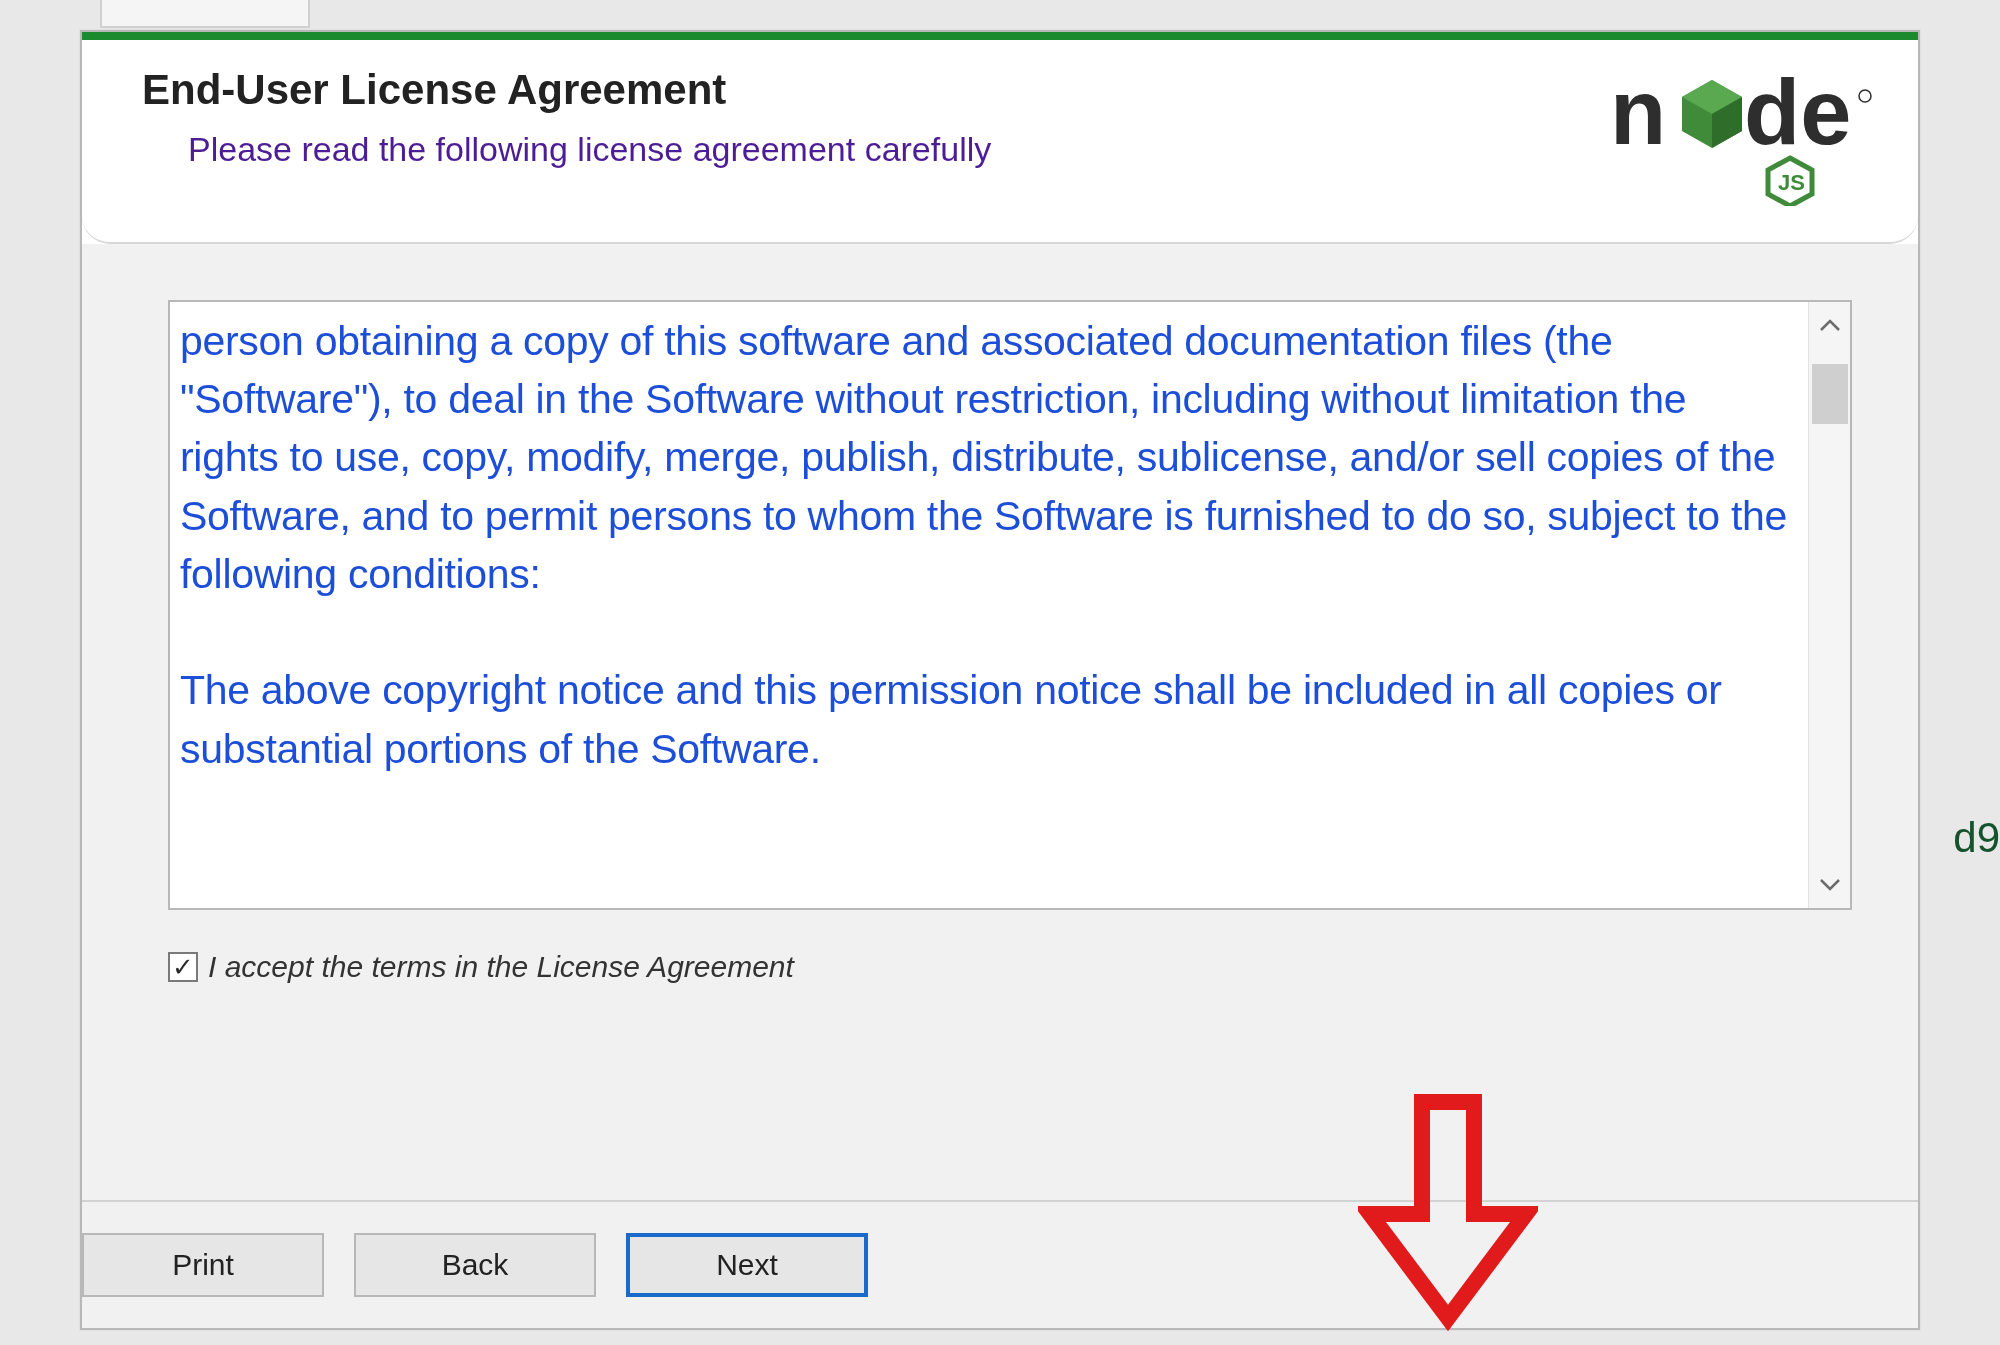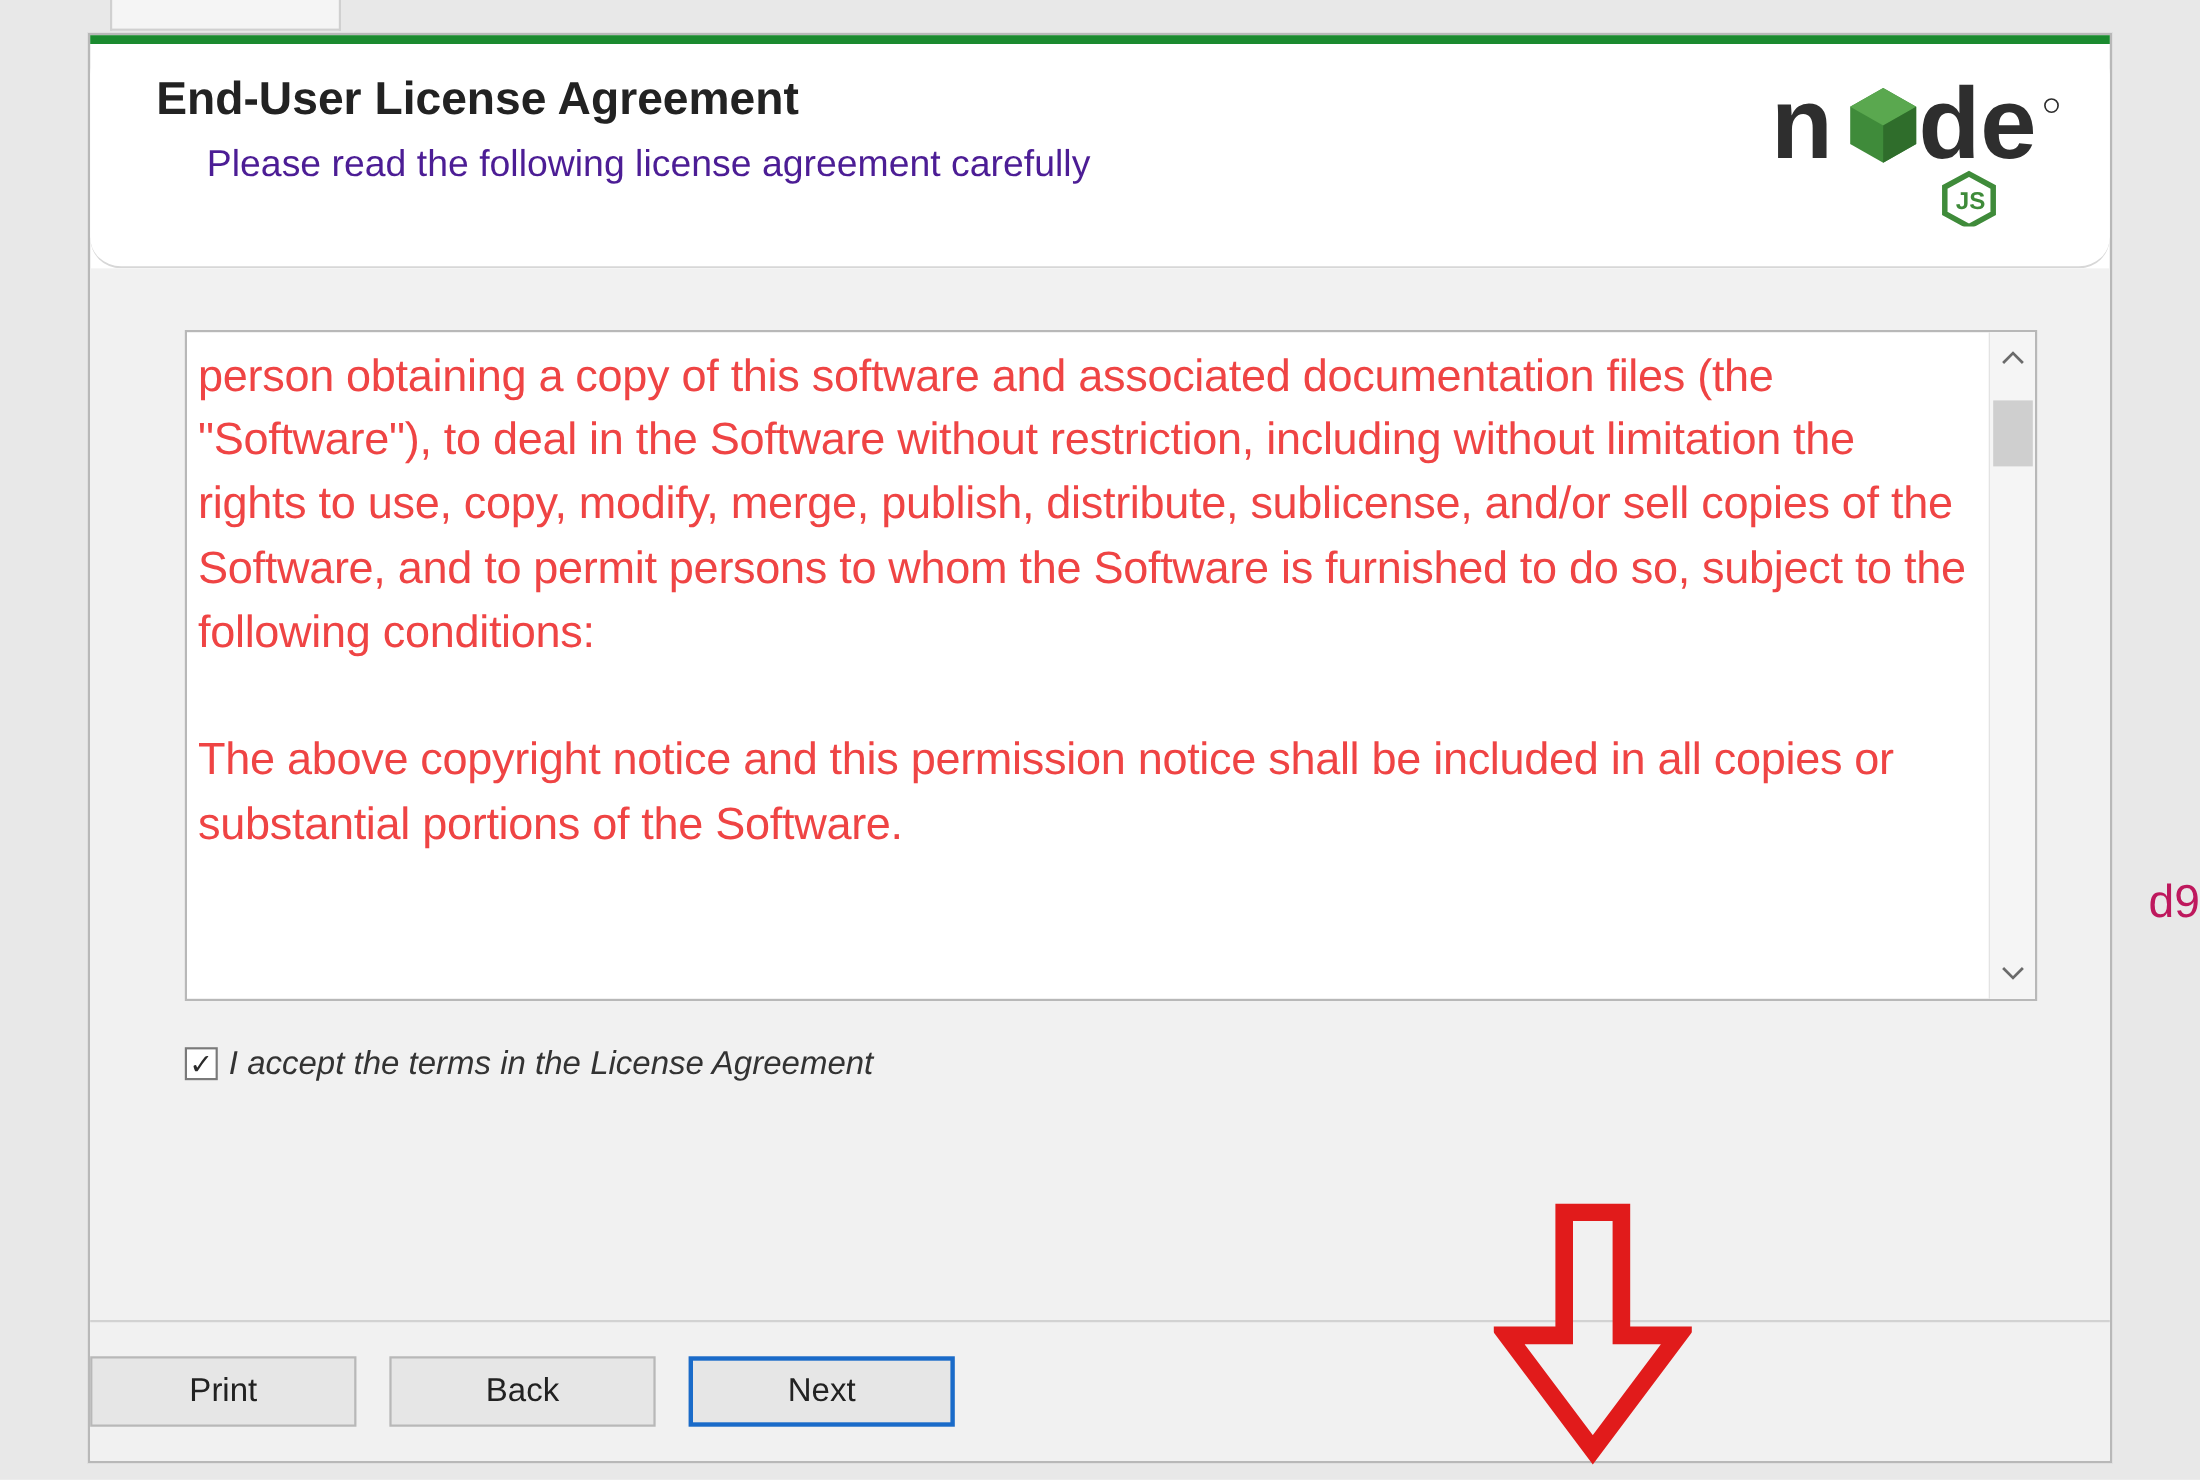--- a/index.html
+++ b/index.html
@@ -24,23 +24,23 @@
       left: 100px;
       width: 210px;
       height: 28px;
       border: 2px solid #d0d0d0;
       border-top: none;
       background: #f5f5f5;
     }
     .bg-right-frag {
       position: absolute;
       right: 0;
-      top: 796px;
+      top: 814px;
       font-size: 42px;
-      color: #be185d;
+      color: #14532d;
       font-family: Arial, sans-serif;
     }
 
     .dialog {
       position: absolute;
       left: 80px;
       top: 30px;
       width: 1840px;
       height: 1300px;
       background: #ffffff;
@@ -140,21 +140,21 @@
       border: 2px solid #b8b8b8;
       height: 610px;
       position: relative;
       display: flex;
     }
     .license-text {
       flex: 1;
       padding: 10px 14px 10px 10px;
       font-size: 41px;
       line-height: 1.42;
-      color: #ef4444;
+      color: #1d4ed8;
       font-family: "Segoe UI", Arial, sans-serif;
       overflow: hidden;
       letter-spacing: -0.3px;
     }
     .license-scrollbar {
       width: 42px;
       background: #f5f5f5;
       border-left: 1px solid #e2e2e2;
       position: relative;
     }

